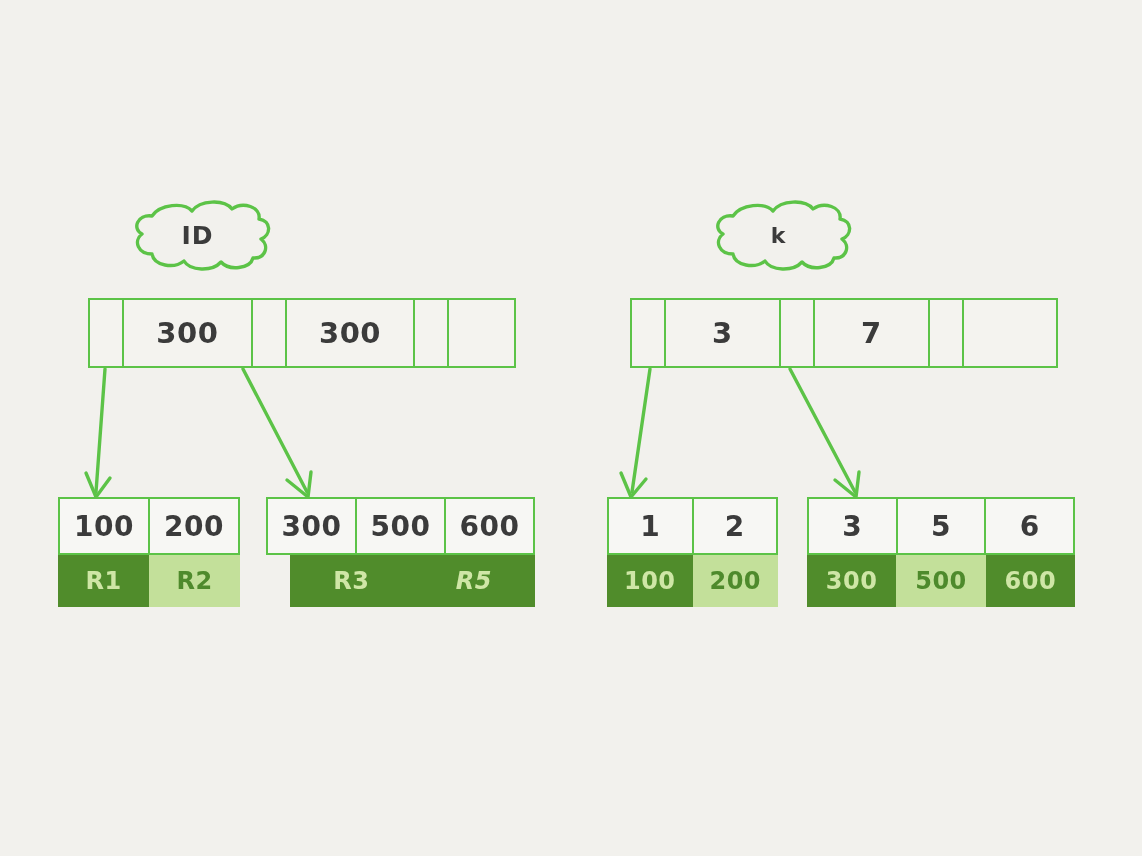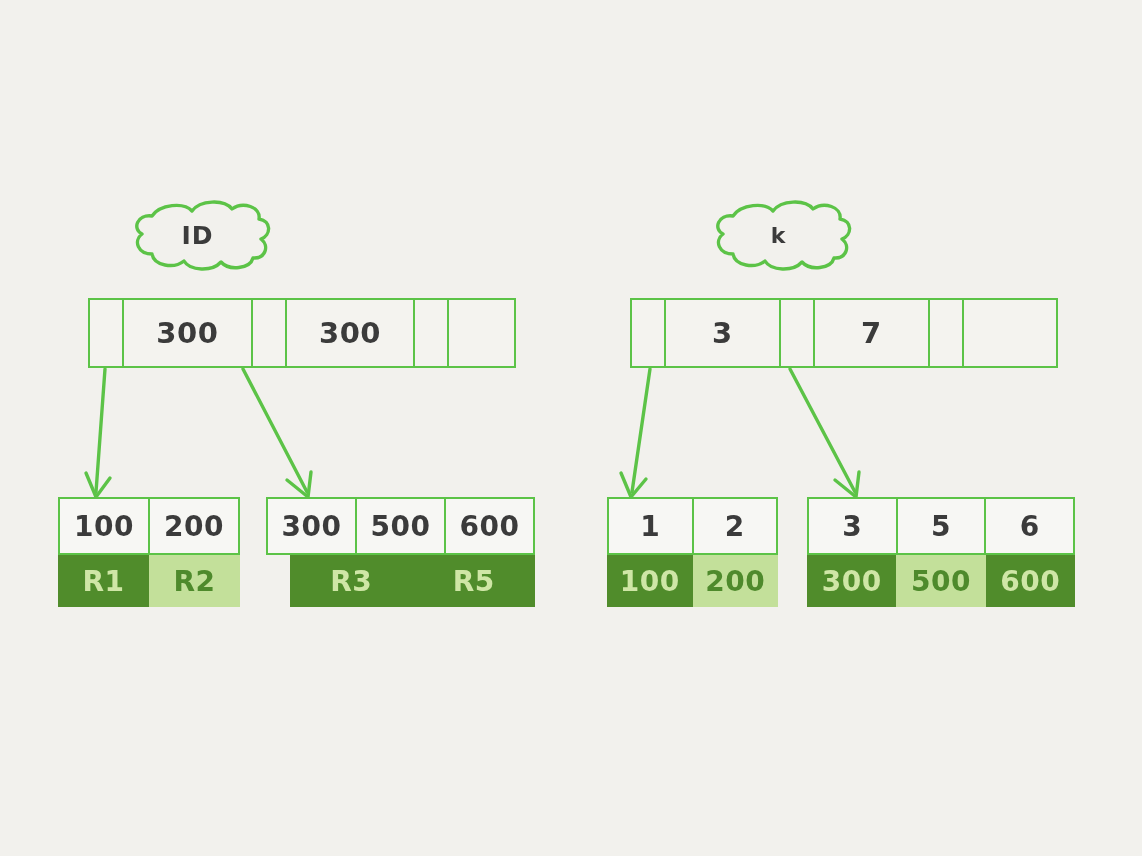--- a/index.html
+++ b/index.html
@@ -92,21 +92,21 @@
   .leaf .valrow {
     display: flex;
     box-sizing: border-box;
   }
   .leaf .valrow .vcell {
     box-sizing: border-box;
     display: flex;
     align-items: center;
     justify-content: center;
     font-family: "DejaVu Sans", sans-serif;
-    font-size: 28px;
+    font-size: 24px;
     font-weight: 700;
     letter-spacing: 0.5px;
   }
   .leaf .valrow .vcell.dark  { background: #508c2b; color: #cfe6a6; }
   .leaf .valrow .vcell.light { background: #c3e09a; color: #4e8a2c; }
 </style>
 </head>
 <body>
 
 <div id="stage">
@@ -175,21 +175,21 @@
   </div>
 
   <div class="leaf" style="left:266px; top:497px; width:269px;">
     <div class="keyrow" style="height:58px;">
       <div class="kcell" style="flex:1 1 0;">300</div>
       <div class="kcell" style="flex:1 1 0;">500</div>
       <div class="kcell" style="flex:1 1 0;">600</div>
     </div>
     <div class="valrow" style="height:52px;">
       <div class="vcell dark" style="flex:1 1 0;margin-left:24px;">R3</div>
-      <div class="vcell dark" style="flex:1 1 0;">R5</div>
+      <div class="vcell dark" style="flex:1 1 0;font-style:italic;">R5</div>
     </div>
   </div>
 
   <div class="cloud-label" style="left:711px; top:205px; width:135px; height:60px; font-size:22px;">k</div>
 
   <div class="inode" style="left:630px; top:298px; width:428px; height:70px;">
     <div class="cell ptr"></div>
     <div class="cell key">3</div>
     <div class="cell ptr"></div>
     <div class="cell key">7</div>

